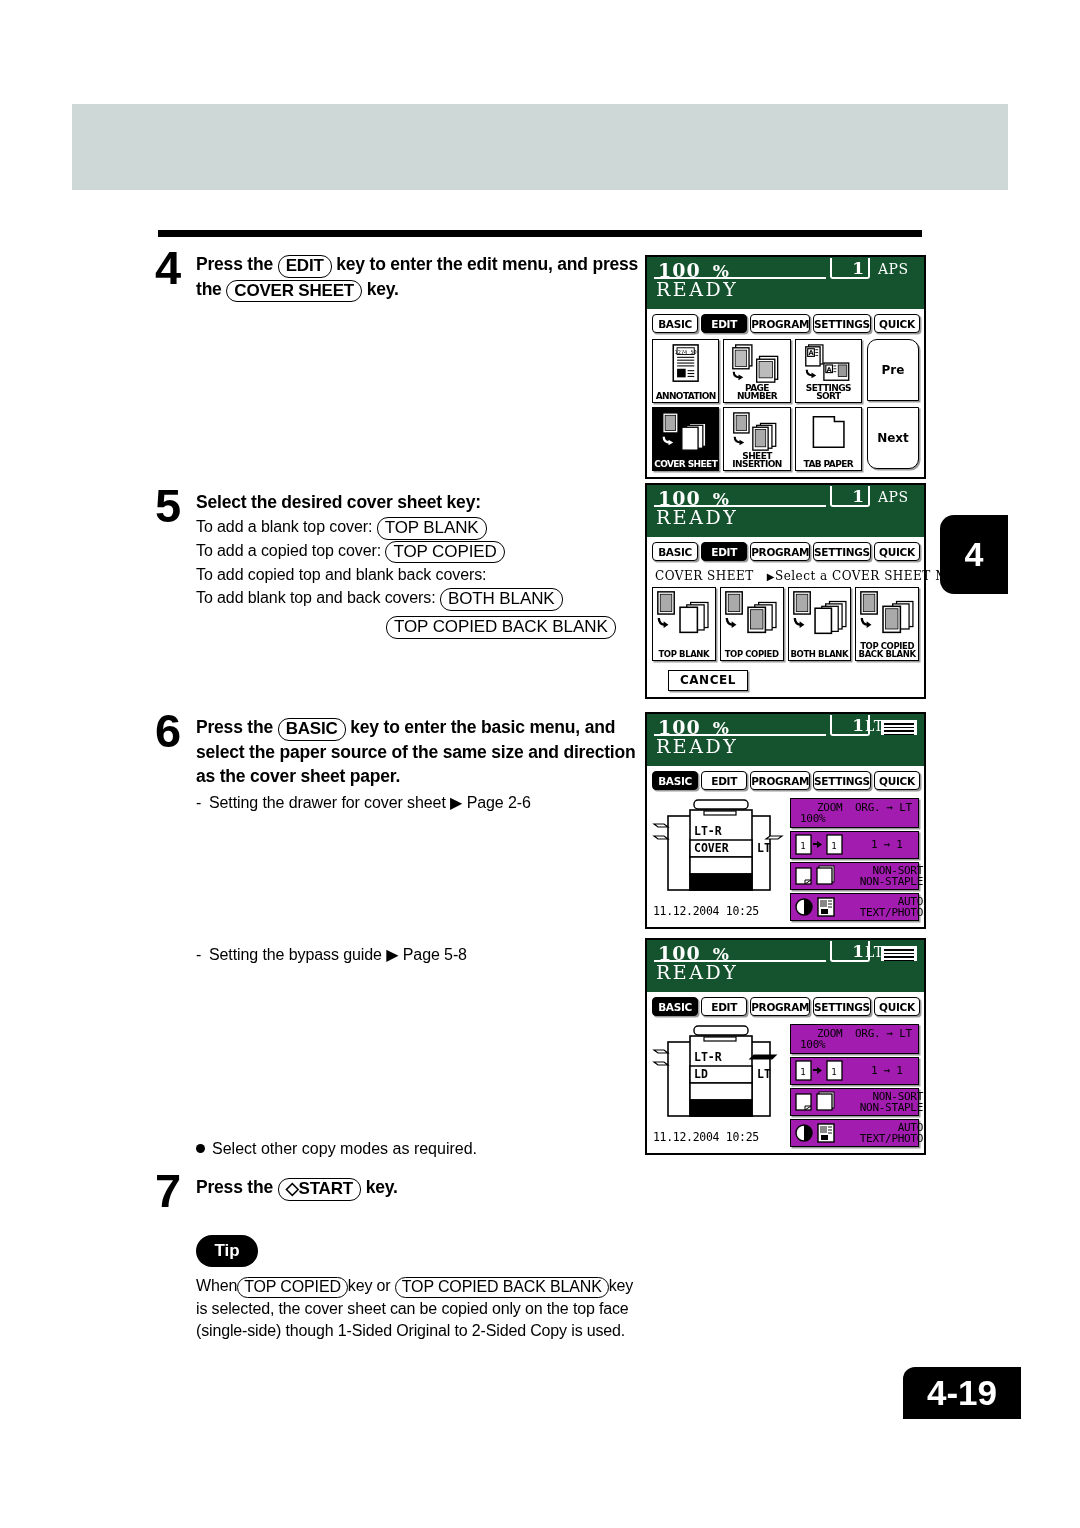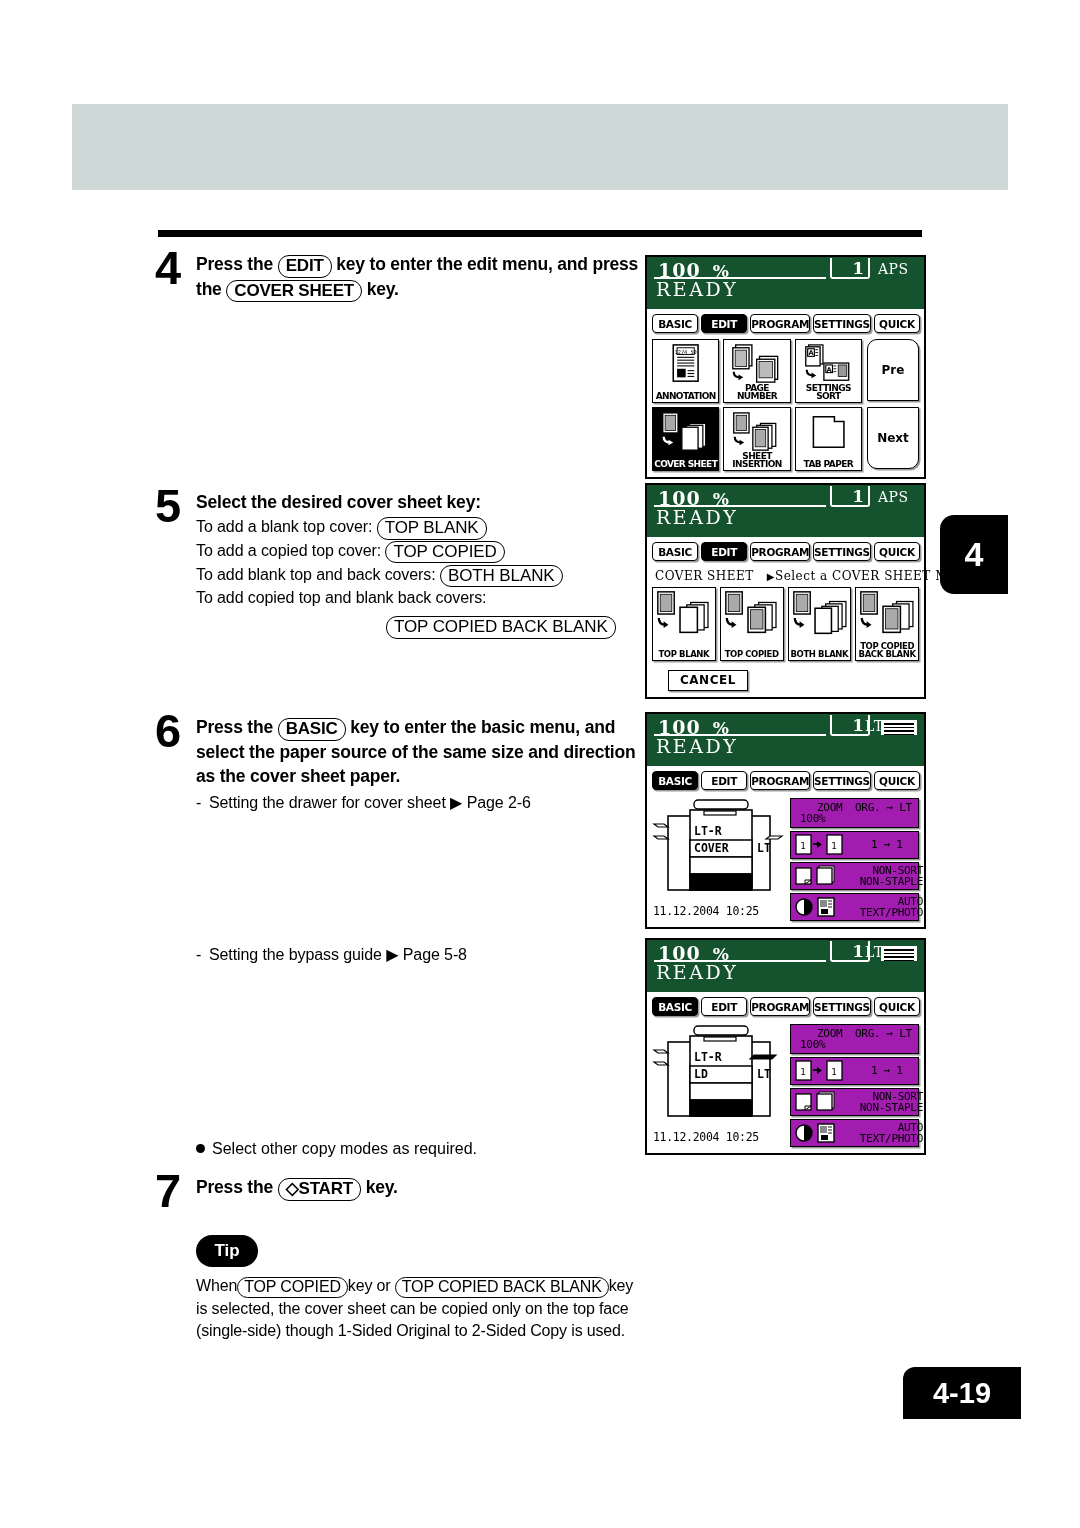--- a/index.html
+++ b/index.html
@@ -35,21 +35,21 @@
     font-size: 34px; font-weight: bold;
     display: flex; align-items: center; justify-content: center;
     letter-spacing: 0px;
   }
   .page-num {
     position: absolute;
     left: 903px; top: 1367px; width: 118px; height: 52px;
     background: #000;
     border-radius: 12px 0 0 0;
     color: #fff;
-    font-size: 29px; font-weight: bold;
+    font-size: 35px; font-weight: bold;
     display: flex; align-items: center; justify-content: center;
   }
 
   
   .step {
     position: absolute;
     left: 155px;
     width: 500px;
   }
   .step-num {
@@ -333,25 +333,25 @@
     <div class="step-sub" style="margin-top:2px;">
       <div class="list-line">
         <span>To add a blank top cover:</span>
         <span class="key big">TOP BLANK</span>
       </div>
       <div class="list-line">
         <span>To add a copied top cover:</span>
         <span class="key big">TOP COPIED</span>
       </div>
       <div class="list-line">
+        <span>To add copied top and blank back covers:</span>
+      </div>
+      <div class="list-line">
         <span>To add blank top and back covers:</span>
         <span class="key big">BOTH BLANK</span>
-      </div>
-      <div class="list-line">
-        <span>To add copied top and blank back covers:</span>
       </div>
       <div class="list-line indent-right" style="margin-top:5px;">
         <span class="key big">TOP COPIED BACK BLANK</span>
       </div>
     </div>
   </div>
 </div>
 
 <div class="step" style="top:715px;">
   <div class="step-num">6</div>

